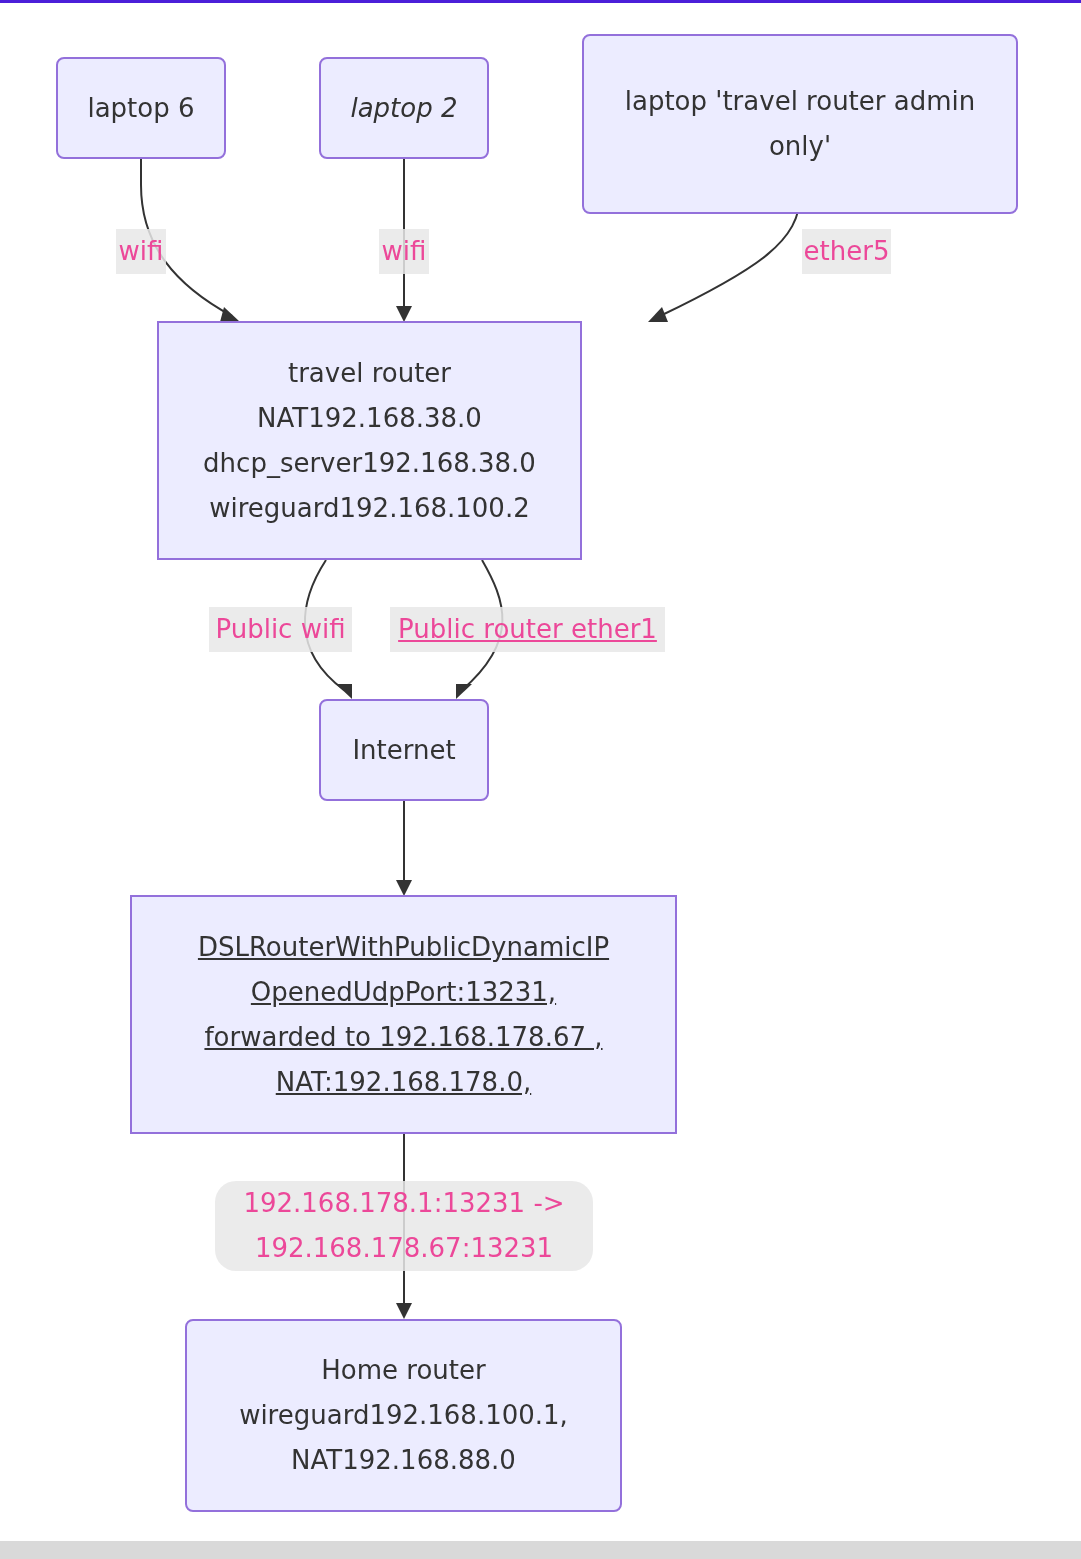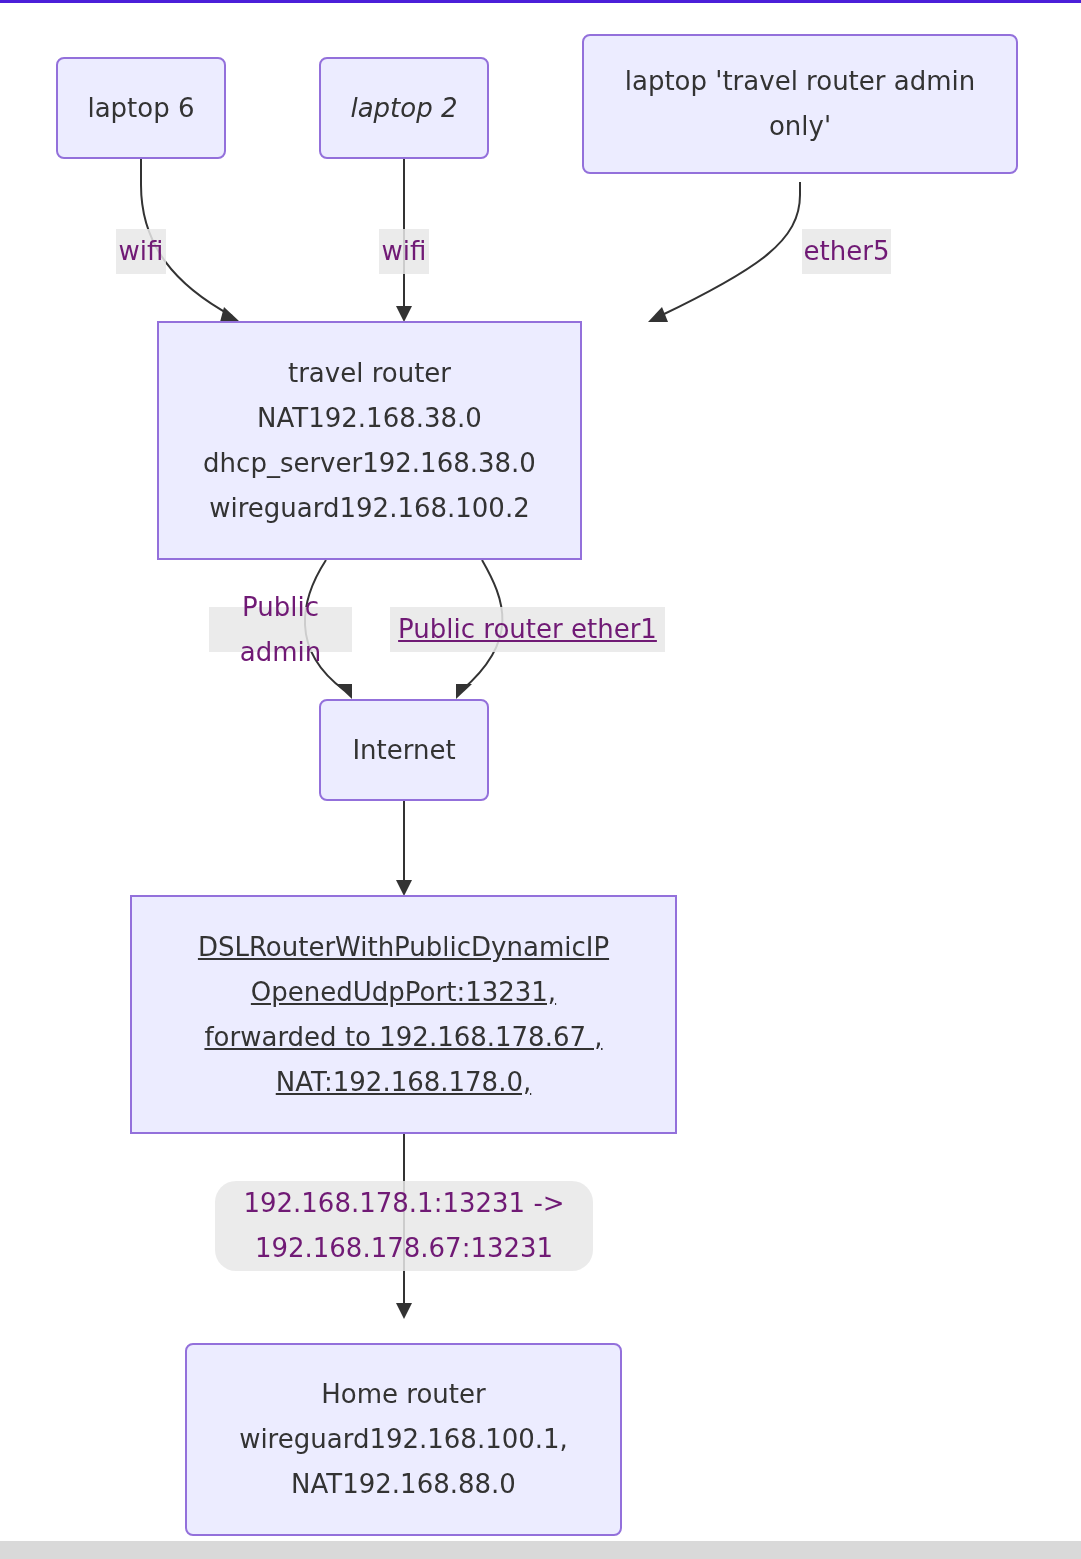--- a/index.html
+++ b/index.html
@@ -17,21 +17,21 @@
       background: #ececff; border: 2px solid #9370db;
       display: flex; align-items: center; justify-content: center;
       text-align: center; font-size: 26px; line-height: 45px;
       color: #333333; white-space: pre-line;
     }
     .node.rounded { border-radius: 8px; }
     .elabel {
       position: absolute; box-sizing: border-box;
       background: rgba(232,232,232,0.85);
       font-size: 26px; line-height: 45px; text-align: center;
-      color: #701a75; white-space: pre-line;
+      color: #ec4899; white-space: pre-line;
       display: flex; align-items: center; justify-content: center;
     }
   </style>
 </head>
 <body>
 
 <div class="topbar"></div>
 
 <svg class="edges" width="1081" height="1559">
   <defs>
@@ -54,35 +54,35 @@
     <polygon points="662,307 668,322 648,322"></polygon>
     <polygon points="336,684 352,684 352,699"></polygon>
     <polygon points="456,699 456,684 472,684"></polygon>
     <polygon points="396,880 412,880 404,896"></polygon>
     <polygon points="396,1303 412,1303 404,1319"></polygon>
   </g>
 </svg>
 
 <div class="node rounded" style="left:56px;top:57px;width:170px;height:102px;">laptop 6</div>
 <div class="node rounded" style="left:319px;top:57px;width:170px;height:102px;font-style:italic;">laptop 2</div>
-<div class="node rounded" style="left:582px;top:34px;width:436px;height:140px;padding:0 16px;">laptop 'travel router admin only'</div>
+<div class="node rounded" style="left:582px;top:34px;width:436px;height:180px;padding:0 16px;">laptop 'travel router admin only'</div>
 <div class="node" style="left:157px;top:321px;width:425px;height:239px;">travel router
 NAT192.168.38.0
 dhcp_server192.168.38.0
 wireguard192.168.100.2</div>
 <div class="node rounded" style="left:319px;top:699px;width:170px;height:102px;">Internet</div>
 <div class="node" style="left:130px;top:895px;width:547px;height:239px;text-decoration:underline;">DSLRouterWithPublicDynamicIP
 OpenedUdpPort:13231,
 forwarded to 192.168.178.67 ,
 NAT:192.168.178.0,</div>
-<div class="node rounded" style="left:185px;top:1319px;width:437px;height:193px;margin-top:24px;">Home router
+<div class="node rounded" style="left:185px;top:1319px;width:437px;height:193px;">Home router
 wireguard192.168.100.1,
 NAT192.168.88.0</div>
 
 <div class="elabel" style="left:116px;top:229px;width:50px;height:45px;">wifi</div>
 <div class="elabel" style="left:379px;top:229px;width:50px;height:45px;">wifi</div>
 <div class="elabel" style="left:755px;top:229px;width:89px;height:45px;margin-left:47px;">ether5</div>
-<div class="elabel" style="left:209px;top:607px;width:143px;height:45px;">Public admin</div>
+<div class="elabel" style="left:209px;top:607px;width:143px;height:45px;">Public wifi</div>
 <div class="elabel" style="left:390px;top:607px;width:275px;height:45px;text-decoration:underline;">Public router ether1</div>
 <div class="elabel" style="left:215px;top:1181px;width:378px;height:90px;border-radius:21px;">192.168.178.1:13231 -&gt;
 192.168.178.67:13231</div>
 
 <div class="bottombar"></div>
 
 </body></html>

